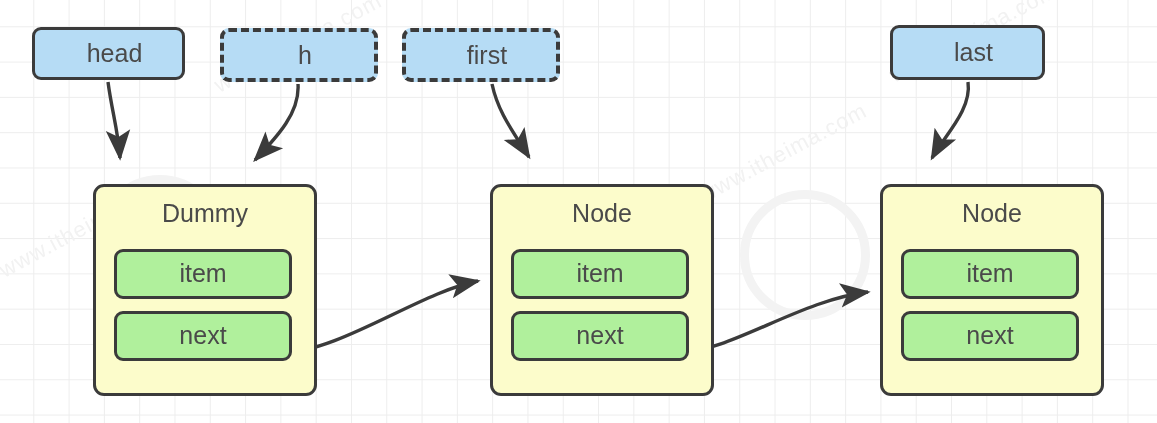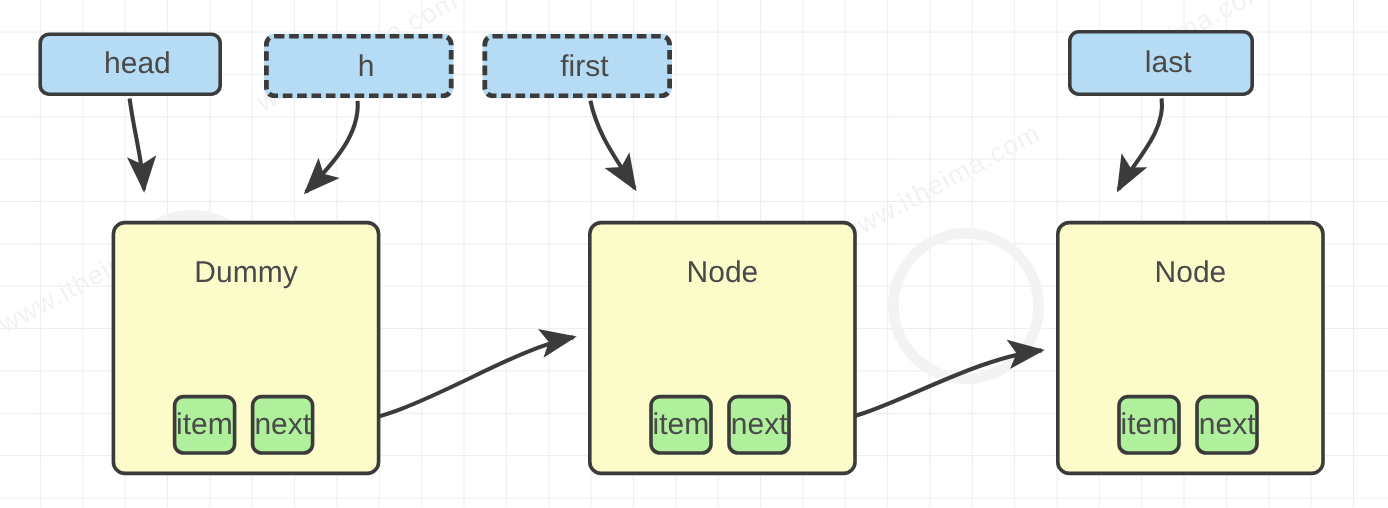--- a/index.html
+++ b/index.html
@@ -75,33 +75,32 @@
     border: 3px solid #3b3b3b;
     border-radius: 11px;
     display: flex;
     flex-direction: column;
     align-items: center;
   }
   .node-title {
     color: #4a4a4a;
     font-size: 25px;
     line-height: 1;
-    margin-top: 28px;
+    margin-top: 14px;
     margin-bottom: 4px;
   }
   .cells {
     width: 100%;
     flex: 1;
     display: flex;
-    flex-direction: row;
+    flex-direction: column;
     justify-content: center;
     gap: 12px;
     padding: 0 22px 14px 18px;
     box-sizing: border-box;
-    align-items: flex-end;
   }
   .cell {
     box-sizing: border-box;
     height: 50px;
     background: #b0f09c;
     border: 3px solid #3b3b3b;
     border-radius: 9px;
     display: flex;
     align-items: center;
     justify-content: center;

